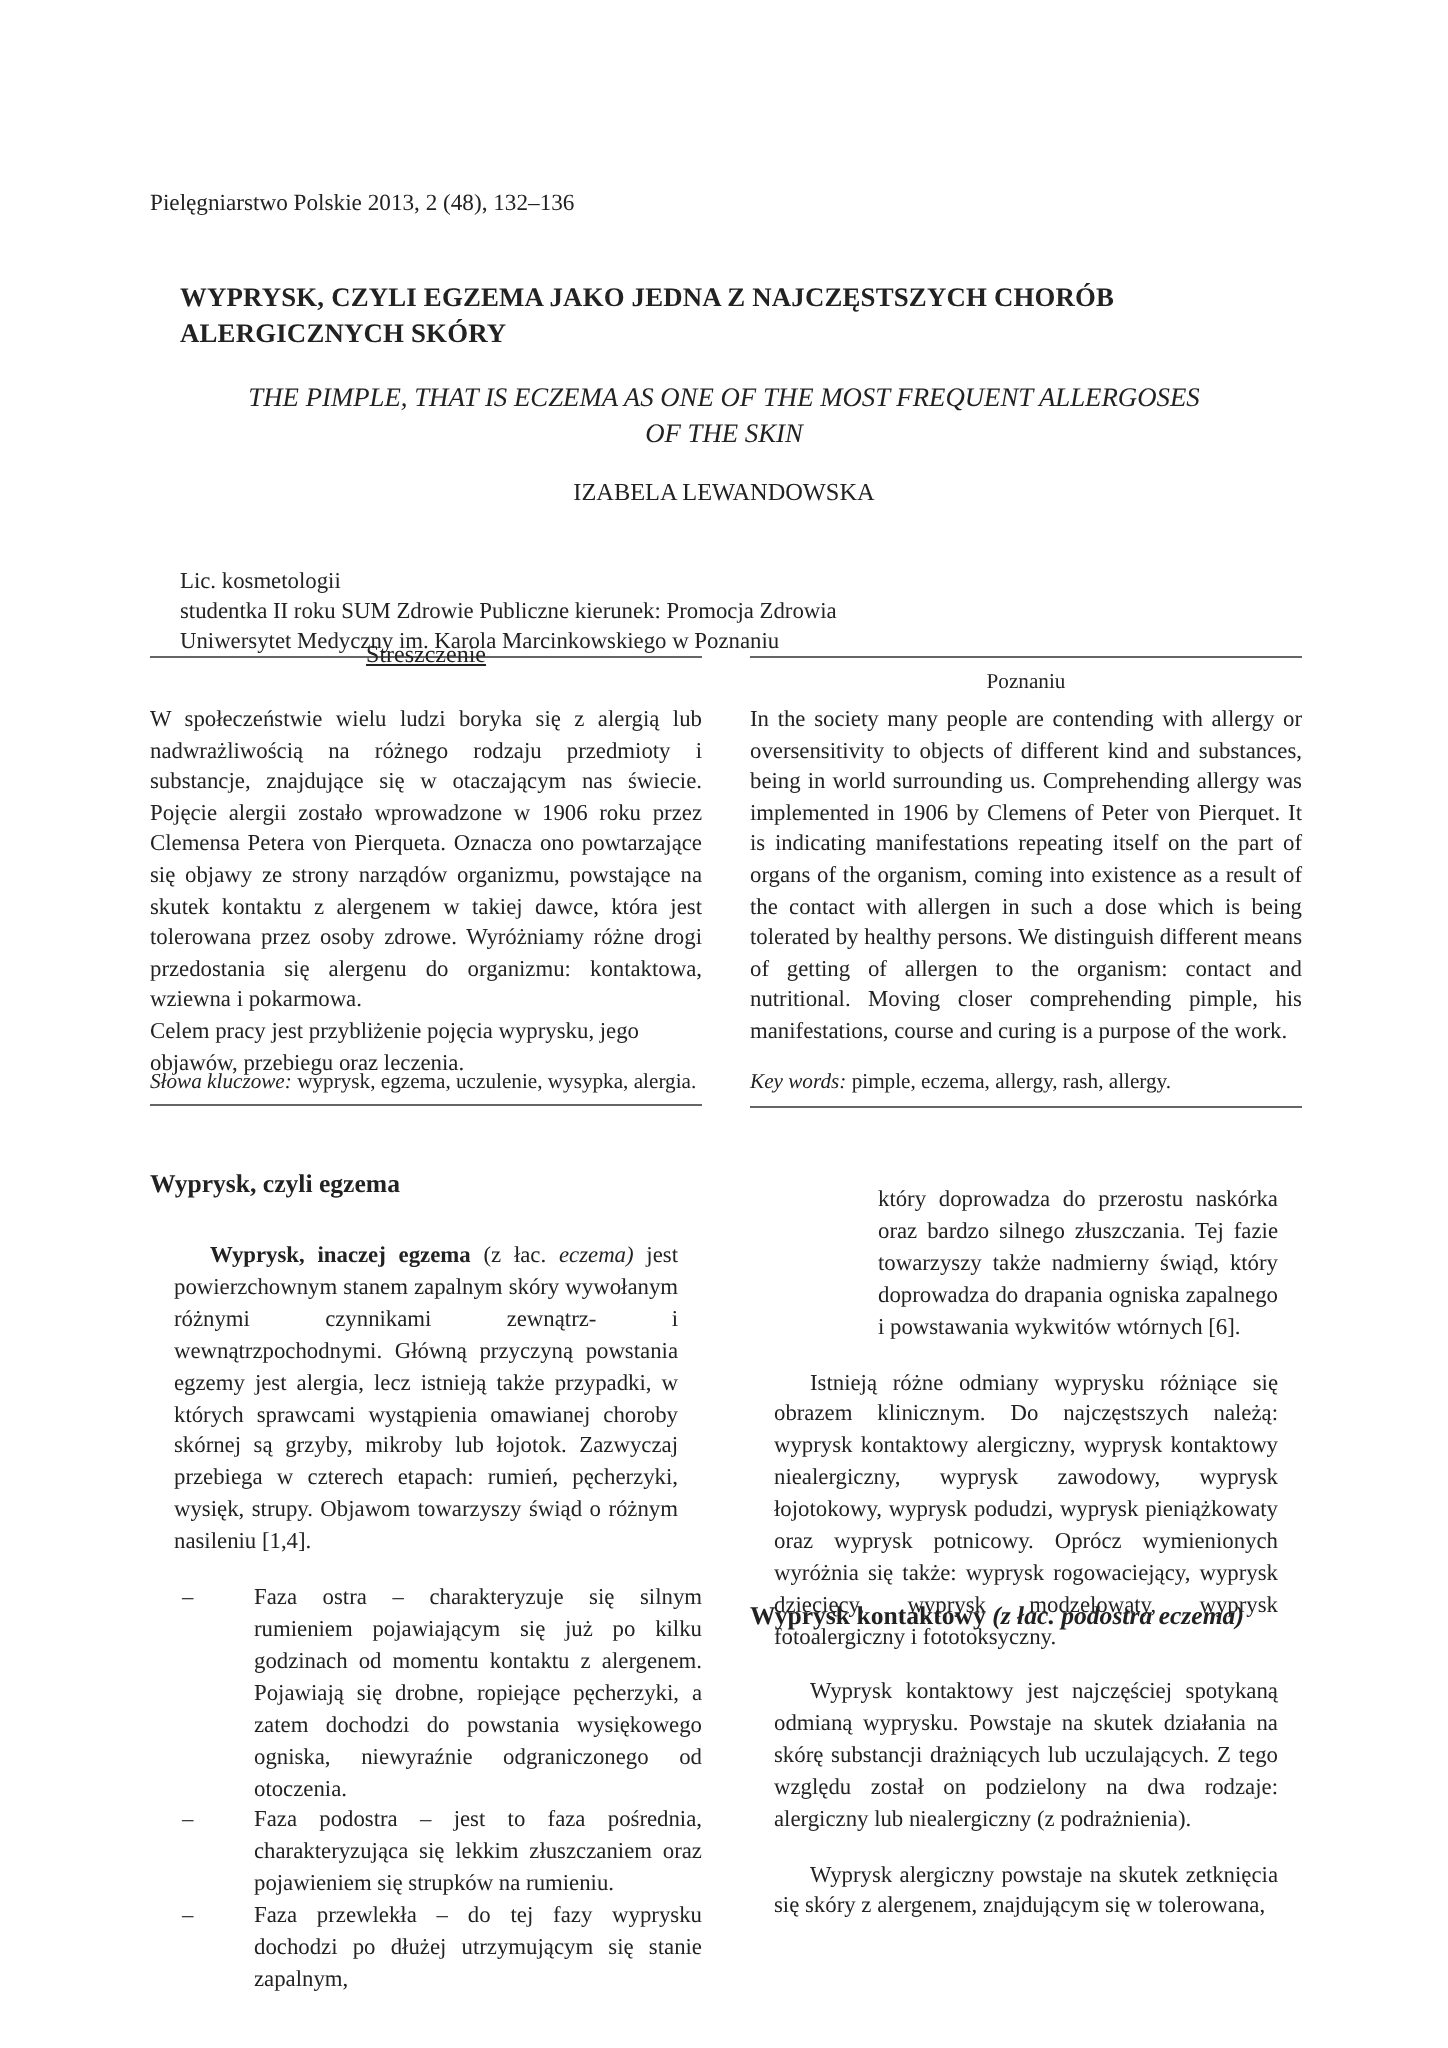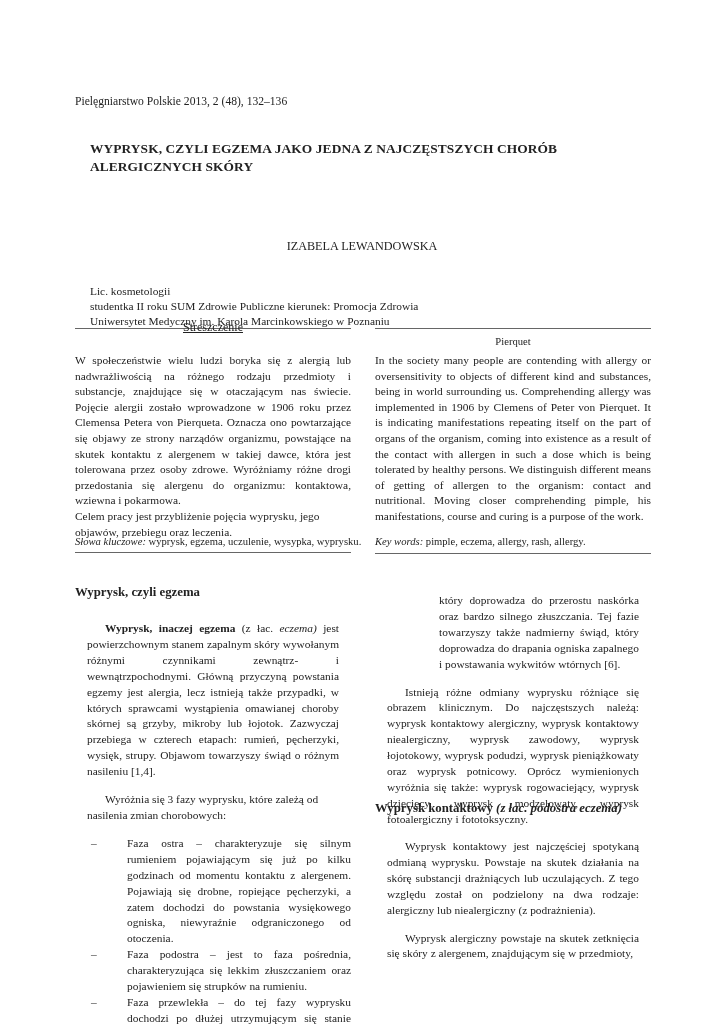--- a/index.html
+++ b/index.html
@@ -42,60 +42,61 @@
 <body>
 
 <div class="abs journal">Pielęgniarstwo Polskie 2013, 2 (48), 132–136</div>
 
 <div class="abs title">
   <div>WYPRYSK, CZYLI EGZEMA JAKO JEDNA Z NAJCZĘSTSZYCH CHORÓB</div>
   <div>ALERGICZNYCH SKÓRY</div>
 </div>
 
 <div class="abs subtitle">
+  <div>THE PIMPLE, THAT IS ECZEMA AS ONE OF THE MOST FREQUENT ALLERGOSES</div>
+  <div>OF THE SKIN</div>
 </div>
 
 <div class="abs author">IZABELA LEWANDOWSKA</div>
 
 <div class="abs affil">
   <div>Lic. kosmetologii</div>
   <div>studentka II roku SUM Zdrowie Publiczne kierunek: Promocja Zdrowia</div>
   <div>Uniwersytet Medyczny im. Karola Marcinkowskiego w Poznaniu</div>
 </div>
 
 <div class="abs rule" style="left:75px; top:328px; width:276px;"></div>
 <div class="abs rule" style="left:375px; top:328px; width:276px;"></div>
 
 <div class="abs abs-head" style="left:75px; width:276px; top:320px;text-decoration:underline;">Streszczenie</div>
 <div class="abs col" style="left:75px; top:353px;">
   <p>W społeczeństwie wielu ludzi boryka się z alergią lub nadwrażliwością na różnego rodzaju przedmioty i substancje, znajdujące się w otaczającym nas świecie. Pojęcie alergii zostało wprowadzone w 1906 roku przez Clemensa Petera von Pierqueta. Oznacza ono powtarzające się objawy ze strony narządów organizmu, powstające na skutek kontaktu z alergenem w takiej dawce, która jest tolerowana przez osoby zdrowe. Wyróżniamy różne drogi przedostania się alergenu do organizmu: kontaktowa, wziewna i pokarmowa.</p>
   <p style="text-align:left;">Celem pracy jest przybliżenie pojęcia wyprysku, jego objawów, przebiegu oraz leczenia.</p>
 </div>
 <div class="abs kw" style="left:75px; top:536px;">
   <i>Słowa kluczowe:</i>
-  <span>wyprysk, egzema, uczulenie, wysypka, wyprysku.</span>
+  <span>wyprysk, egzema, uczulenie, wysypka, alergia.</span>
 </div>
 
-<div class="abs abs-head small" style="left:375px; width:276px; top:336px;">Pierquet</div>
+<div class="abs abs-head small" style="left:375px; width:276px; top:336px;">Poznaniu</div>
 <div class="abs col" style="left:375px; top:353px;">
   <p>In the society many people are contending with allergy or oversensitivity to objects of different kind and substances, being in world surrounding us. Comprehending allergy was implemented in 1906 by Clemens of Peter von Pierquet. It is indicating manifestations repeating itself on the part of organs of the organism, coming into existence as a result of the contact with allergen in such a dose which is being tolerated by healthy persons. We distinguish different means of getting of allergen to the organism: contact and nutritional. Moving closer comprehending pimple, his manifestations, course and curing is a purpose of the work.</p>
 </div>
 <div class="abs kw" style="left:375px; top:536px;">
   <i>Key words:</i>
   <span>pimple, eczema, allergy, rash, allergy.</span>
 </div>
 
 <div class="abs rule" style="left:75px; top:552px; width:276px;"></div>
 <div class="abs rule" style="left:375px; top:553px; width:276px;"></div>
 
 <div class="abs sec-head" style="left:75px; top:585px;text-align:right;">Wyprysk, czyli egzema</div>
 
 <div class="abs body-col" style="left:75px; top:609px;">
   <p class="indent"><b>Wyprysk, inaczej egzema</b><span> (z łac. </span><i>eczema)</i><span> jest powierzchownym stanem zapalnym skóry wywołanym różnymi czynnikami zewnątrz- i wewnątrzpochodnymi. Główną przyczyną powstania egzemy jest alergia, lecz istnieją także przypadki, w których sprawcami wystąpienia omawianej choroby skórnej są grzyby, mikroby lub łojotok. Zazwyczaj przebiega w czterech etapach: rumień, pęcherzyki, wysięk, strupy. Objawom towarzyszy świąd o różnym nasileniu [1,4].</span></p>
-  <p class="indent" style="text-align:left;">Wyróżnia się 3 fazy wyprysku, które zależą od nasilenia zmian chorobowych:</p>
   <div class="dash-item">
     <span class="dash">–</span>
     <span>Faza ostra – charakteryzuje się silnym rumieniem pojawiającym się już po kilku godzinach od momentu kontaktu z alergenem. Pojawiają się drobne, ropiejące pęcherzyki, a zatem dochodzi do powstania wysiękowego ogniska, niewyraźnie odgraniczonego od otoczenia.</span>
   </div>
   <div class="dash-item">
     <span class="dash">–</span>
     <span>Faza podostra – jest to faza pośrednia, charakteryzująca się lekkim złuszczaniem oraz pojawieniem się strupków na rumieniu.</span>
   </div>
   <div class="dash-item">
     <span class="dash">–</span>
@@ -107,14 +108,14 @@
   <p class="cont">który doprowadza do przerostu naskórka oraz bardzo silnego złuszczania. Tej fazie towarzyszy także nadmierny świąd, który doprowadza do drapania ogniska zapalnego i powstawania wykwitów wtórnych [6].</p>
   <p class="indent">Istnieją różne odmiany wyprysku różniące się obrazem klinicznym. Do najczęstszych należą: wyprysk kontaktowy alergiczny, wyprysk kontaktowy niealergiczny, wyprysk zawodowy, wyprysk łojotokowy, wyprysk podudzi, wyprysk pieniążkowaty oraz wyprysk potnicowy. Oprócz wymienionych wyróżnia się także: wyprysk rogowaciejący, wyprysk dziecięcy, wyprysk modzelowaty, wyprysk fotoalergiczny i fototoksyczny.</p>
 </div>
 
 <div class="abs sec-head" style="left:375px; top:801px;">
   <span>Wyprysk kontaktowy</span><i> (z łac. </i><i>podostra eczema)</i>
 </div>
 
 <div class="abs body-col" style="left:375px; top:827px;">
   <p class="indent">Wyprysk kontaktowy jest najczęściej spotykaną odmianą wyprysku. Powstaje na skutek działania na skórę substancji drażniących lub uczulających. Z tego względu został on podzielony na dwa rodzaje: alergiczny lub niealergiczny (z podrażnienia).</p>
-  <p class="indent">Wyprysk alergiczny powstaje na skutek zetknięcia się skóry z alergenem, znajdującym się w przedmioty,</p>
+  <p class="indent">Wyprysk alergiczny powstaje na skutek zetknięcia się skóry z alergenem, znajdującym się w tolerowana,</p>
 </div>
 
 </body></html>

